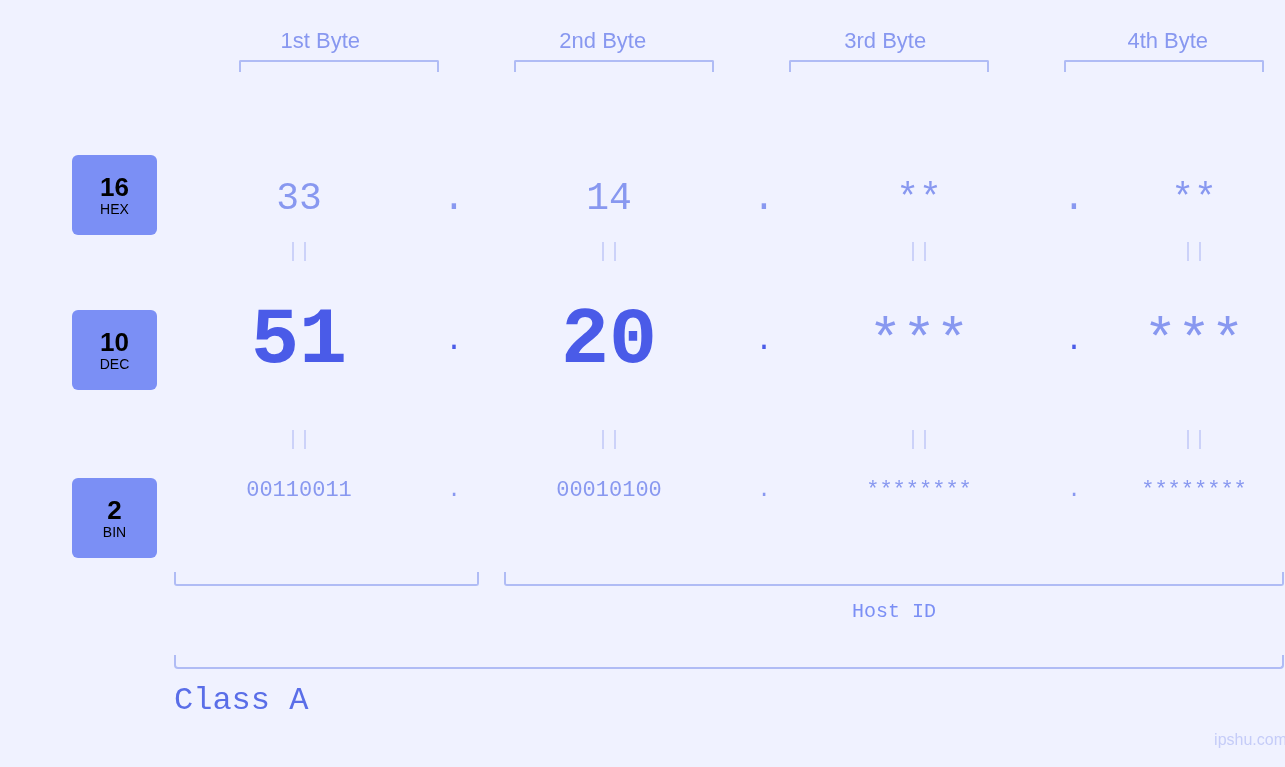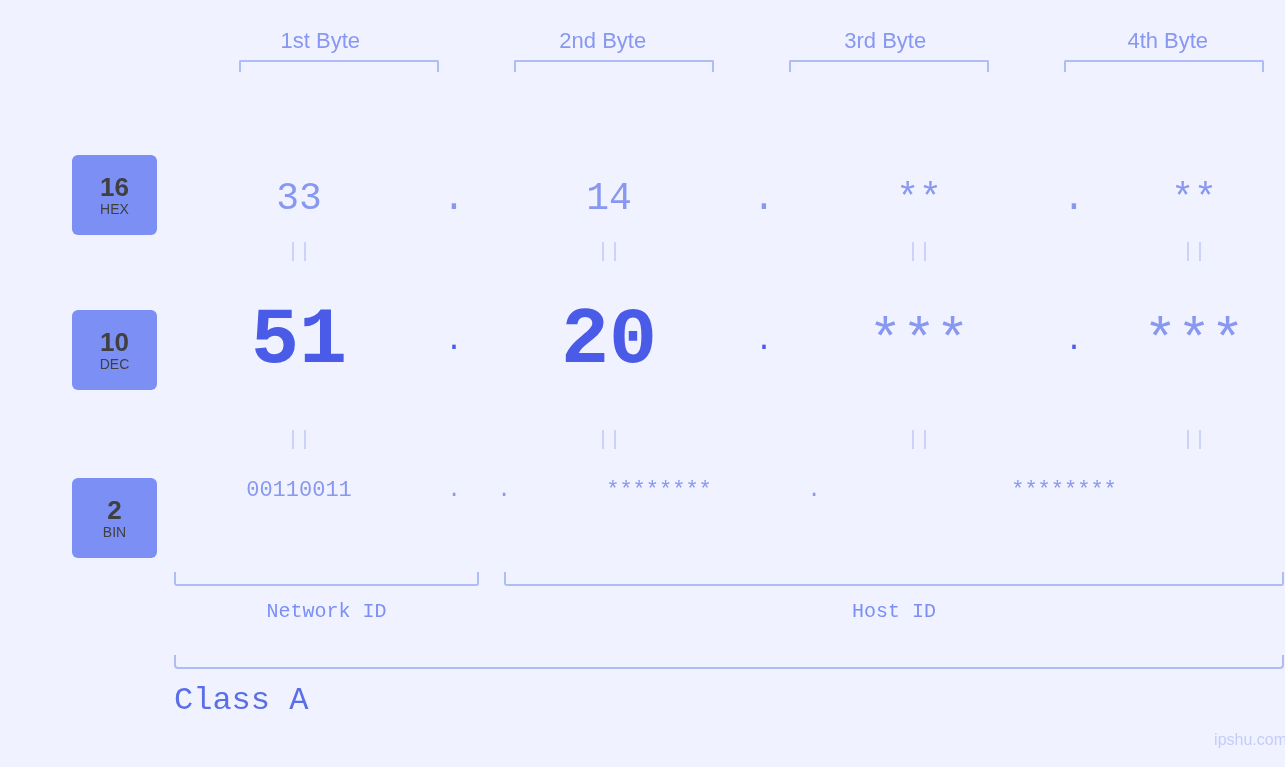--- a/index.html
+++ b/index.html
@@ -28,21 +28,21 @@
       position: absolute;
       left: 48px;
       width: 85px;
       height: 80px;
       background: #7b8ff5;
       border-radius: 6px;
       display: flex;
       flex-direction: column;
       align-items: center;
       justify-content: center;
-      color: #404040;
+      color: #000000;
     }
     .badge-num {
       font-size: 26px;
       font-weight: bold;
       font-family: Arial, sans-serif;
       line-height: 1.1;
     }
     .badge-lbl {
       font-size: 14px;
       font-family: Arial, sans-serif;
@@ -160,31 +160,31 @@
   </div>
 
   <div class="badge" style="top:478px;">
     <span class="badge-num">2</span>
     <span class="badge-lbl">BIN</span>
   </div>
 
   <div style="position:absolute; top:478px; left:145px; right:20px; display:flex; align-items:flex-end;">
     <div style="width:260px; text-align:center; font-size:22px; color:#8898f0; font-family:'Courier New',monospace;">00110011</div>
     <div style="width:50px; text-align:center; font-size:22px; color:#8898f0;">.</div>
+    <div style="width:260px; text-align:center; font-size:22px; color:#8898f0; font-family:'Courier New',monospace;">00010100</div>
     <div style="width:50px; text-align:center; font-size:22px; color:#8898f0;">.</div>
     <div style="width:260px; text-align:center; font-size:22px; color:#8898f0; font-family:'Courier New',monospace;">********</div>
     <div style="width:50px; text-align:center; font-size:22px; color:#8898f0;">.</div>
     <div style="flex:1; text-align:center; font-size:22px; color:#8898f0; font-family:'Courier New',monospace;">********</div>
   </div>
 
   <div style="position:absolute; top:572px; left:150px; width:305px; height:14px; border:2px solid #b0bcf5; border-top:none; border-radius:0 0 3px 3px;"></div>
 
   <div style="position:absolute; top:572px; left:480px; right:25px; height:14px; border:2px solid #b0bcf5; border-top:none; border-radius:0 0 3px 3px;"></div>
 
-  <div style="position:absolute; top:600px; left:150px; width:305px; text-align:center; color:#7b8ff5; font-family:'Courier New',monospace; font-size:20px;">Network ID</div>
 
   <div style="position:absolute; top:600px; left:480px; right:25px; text-align:center; color:#7b8ff5; font-family:'Courier New',monospace; font-size:20px;">Host ID</div>
 
   <div style="position:absolute; top:655px; left:150px; right:25px; height:14px; border:2px solid #b0bcf5; border-top:none; border-radius:0 0 4px 4px;"></div>
 
   <div style="position:absolute; top:682px; left:150px; right:25px; text-align:left; color:#5a6ee8; font-family:'Courier New',monospace; font-size:32px;">Class A</div>
 
   <div class="watermark">ipshu.com</div>
 
 </div>

